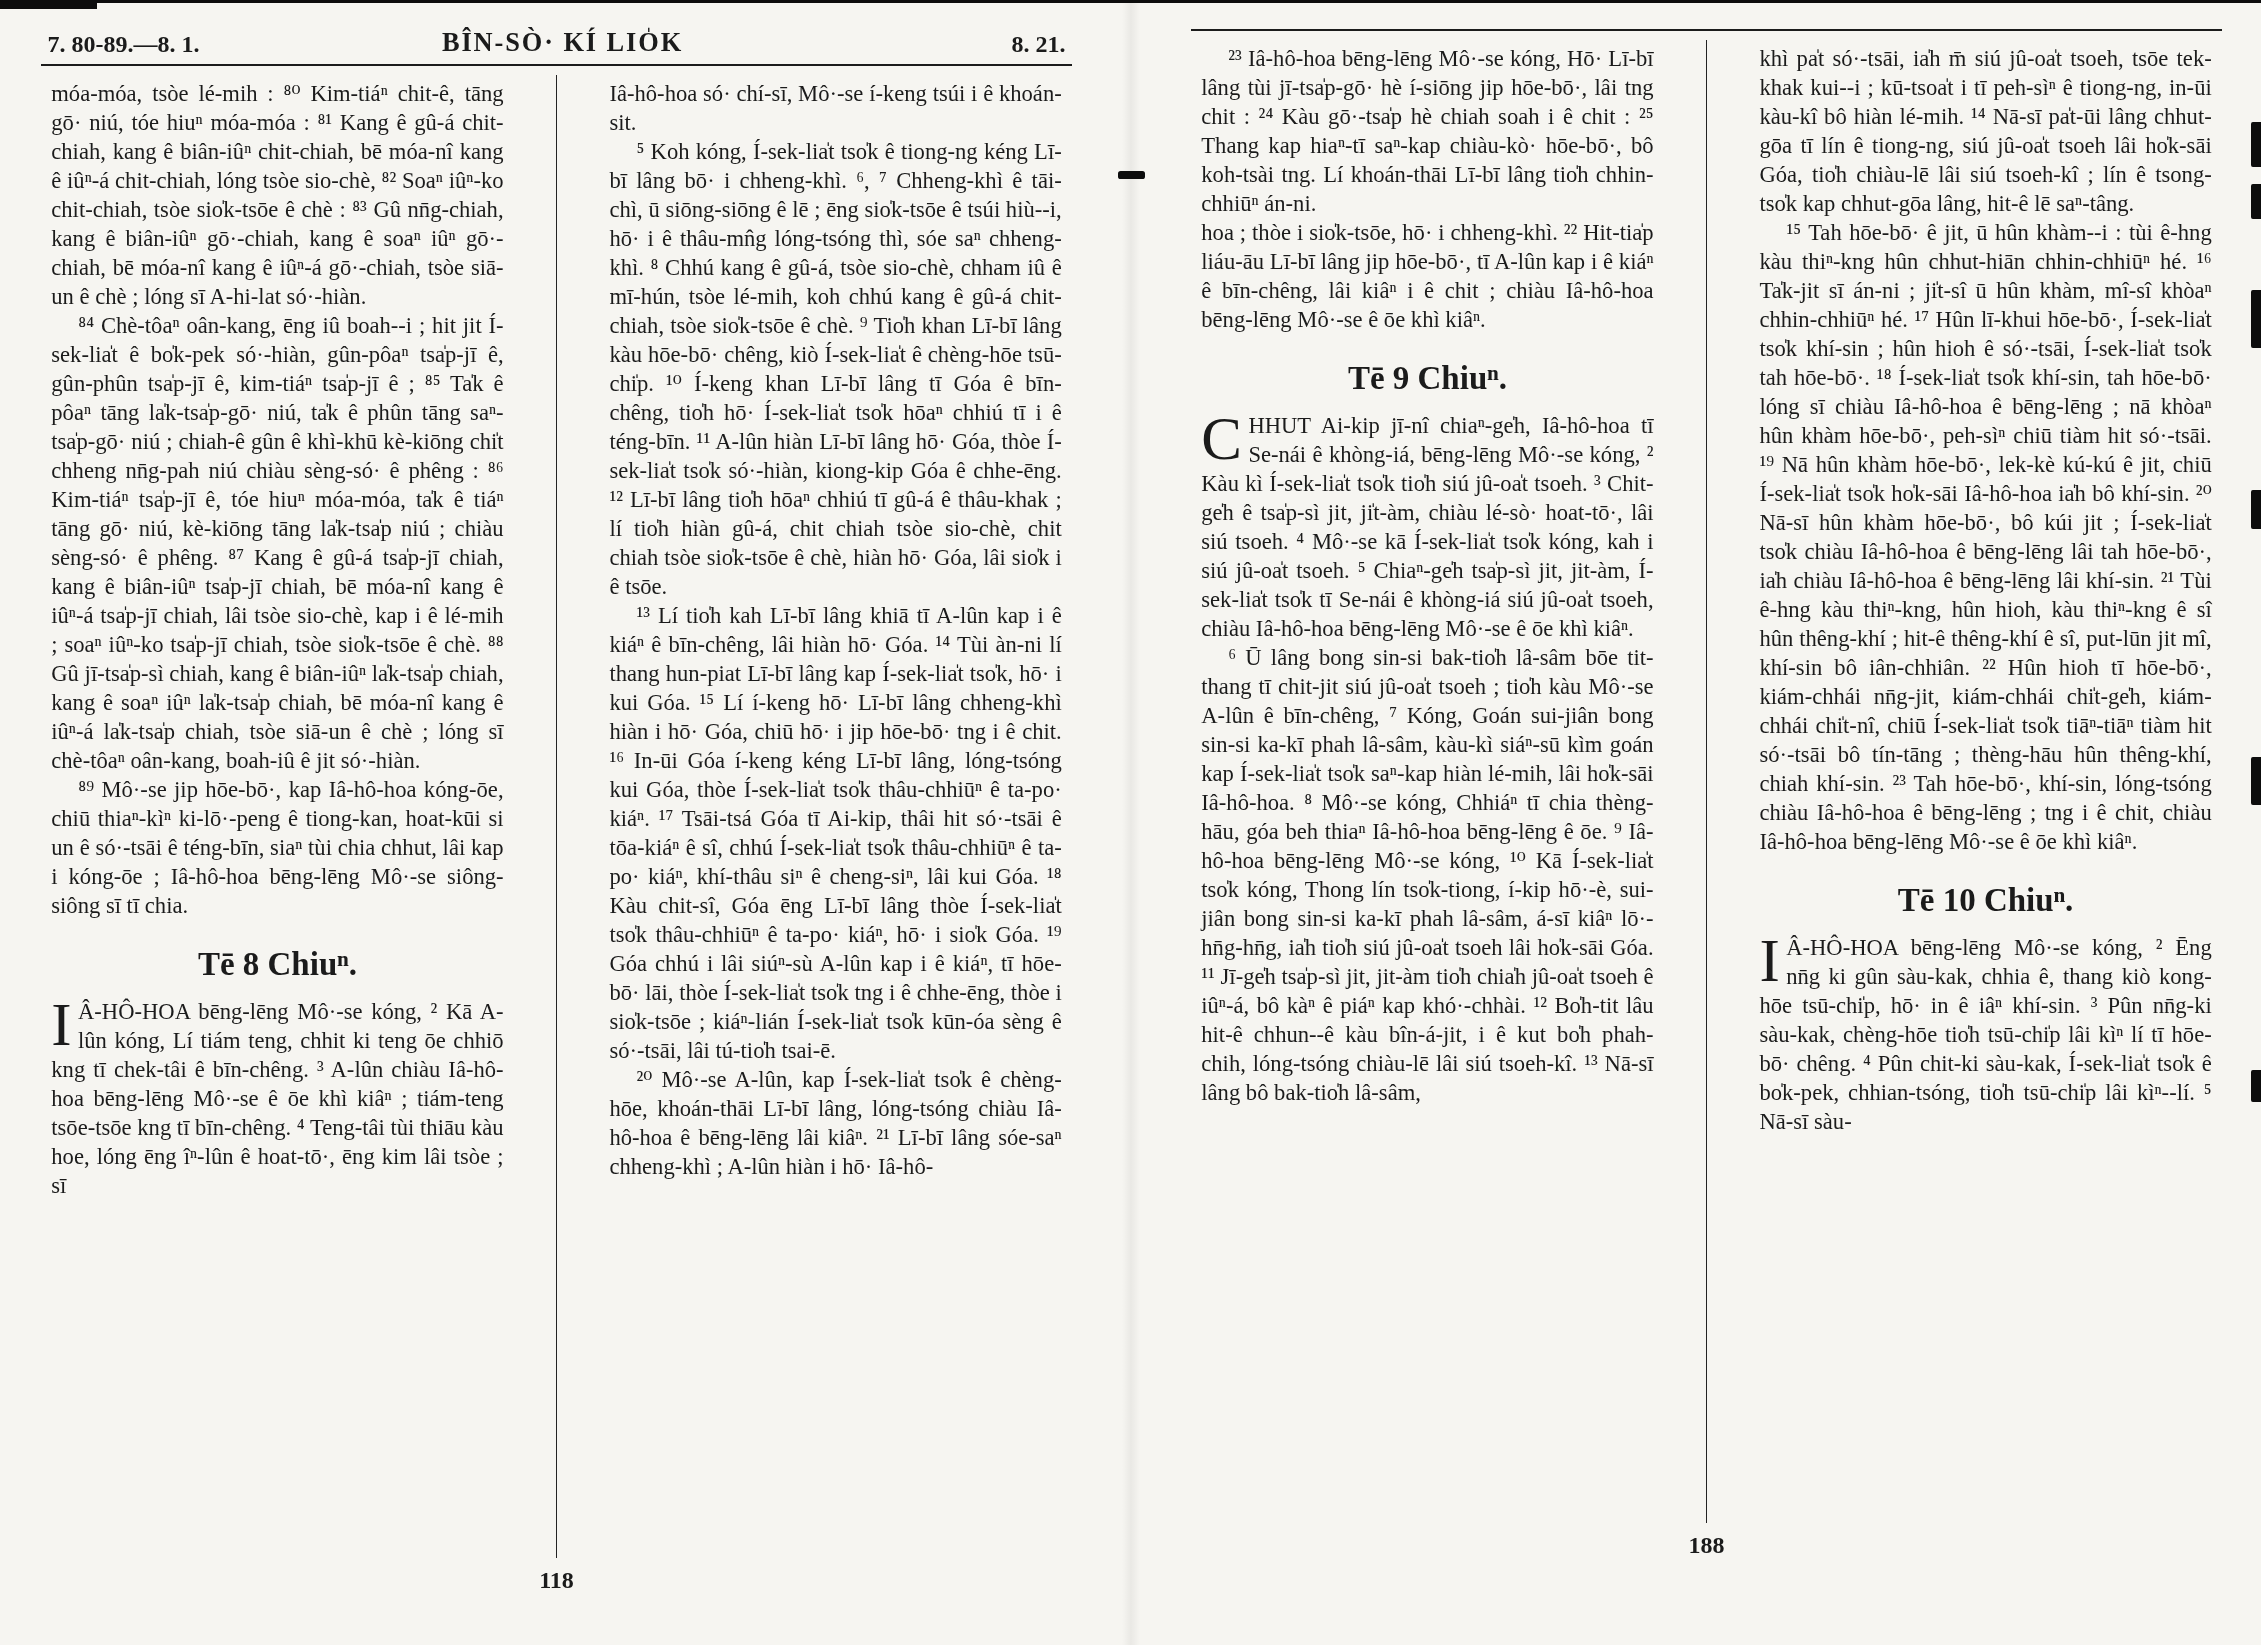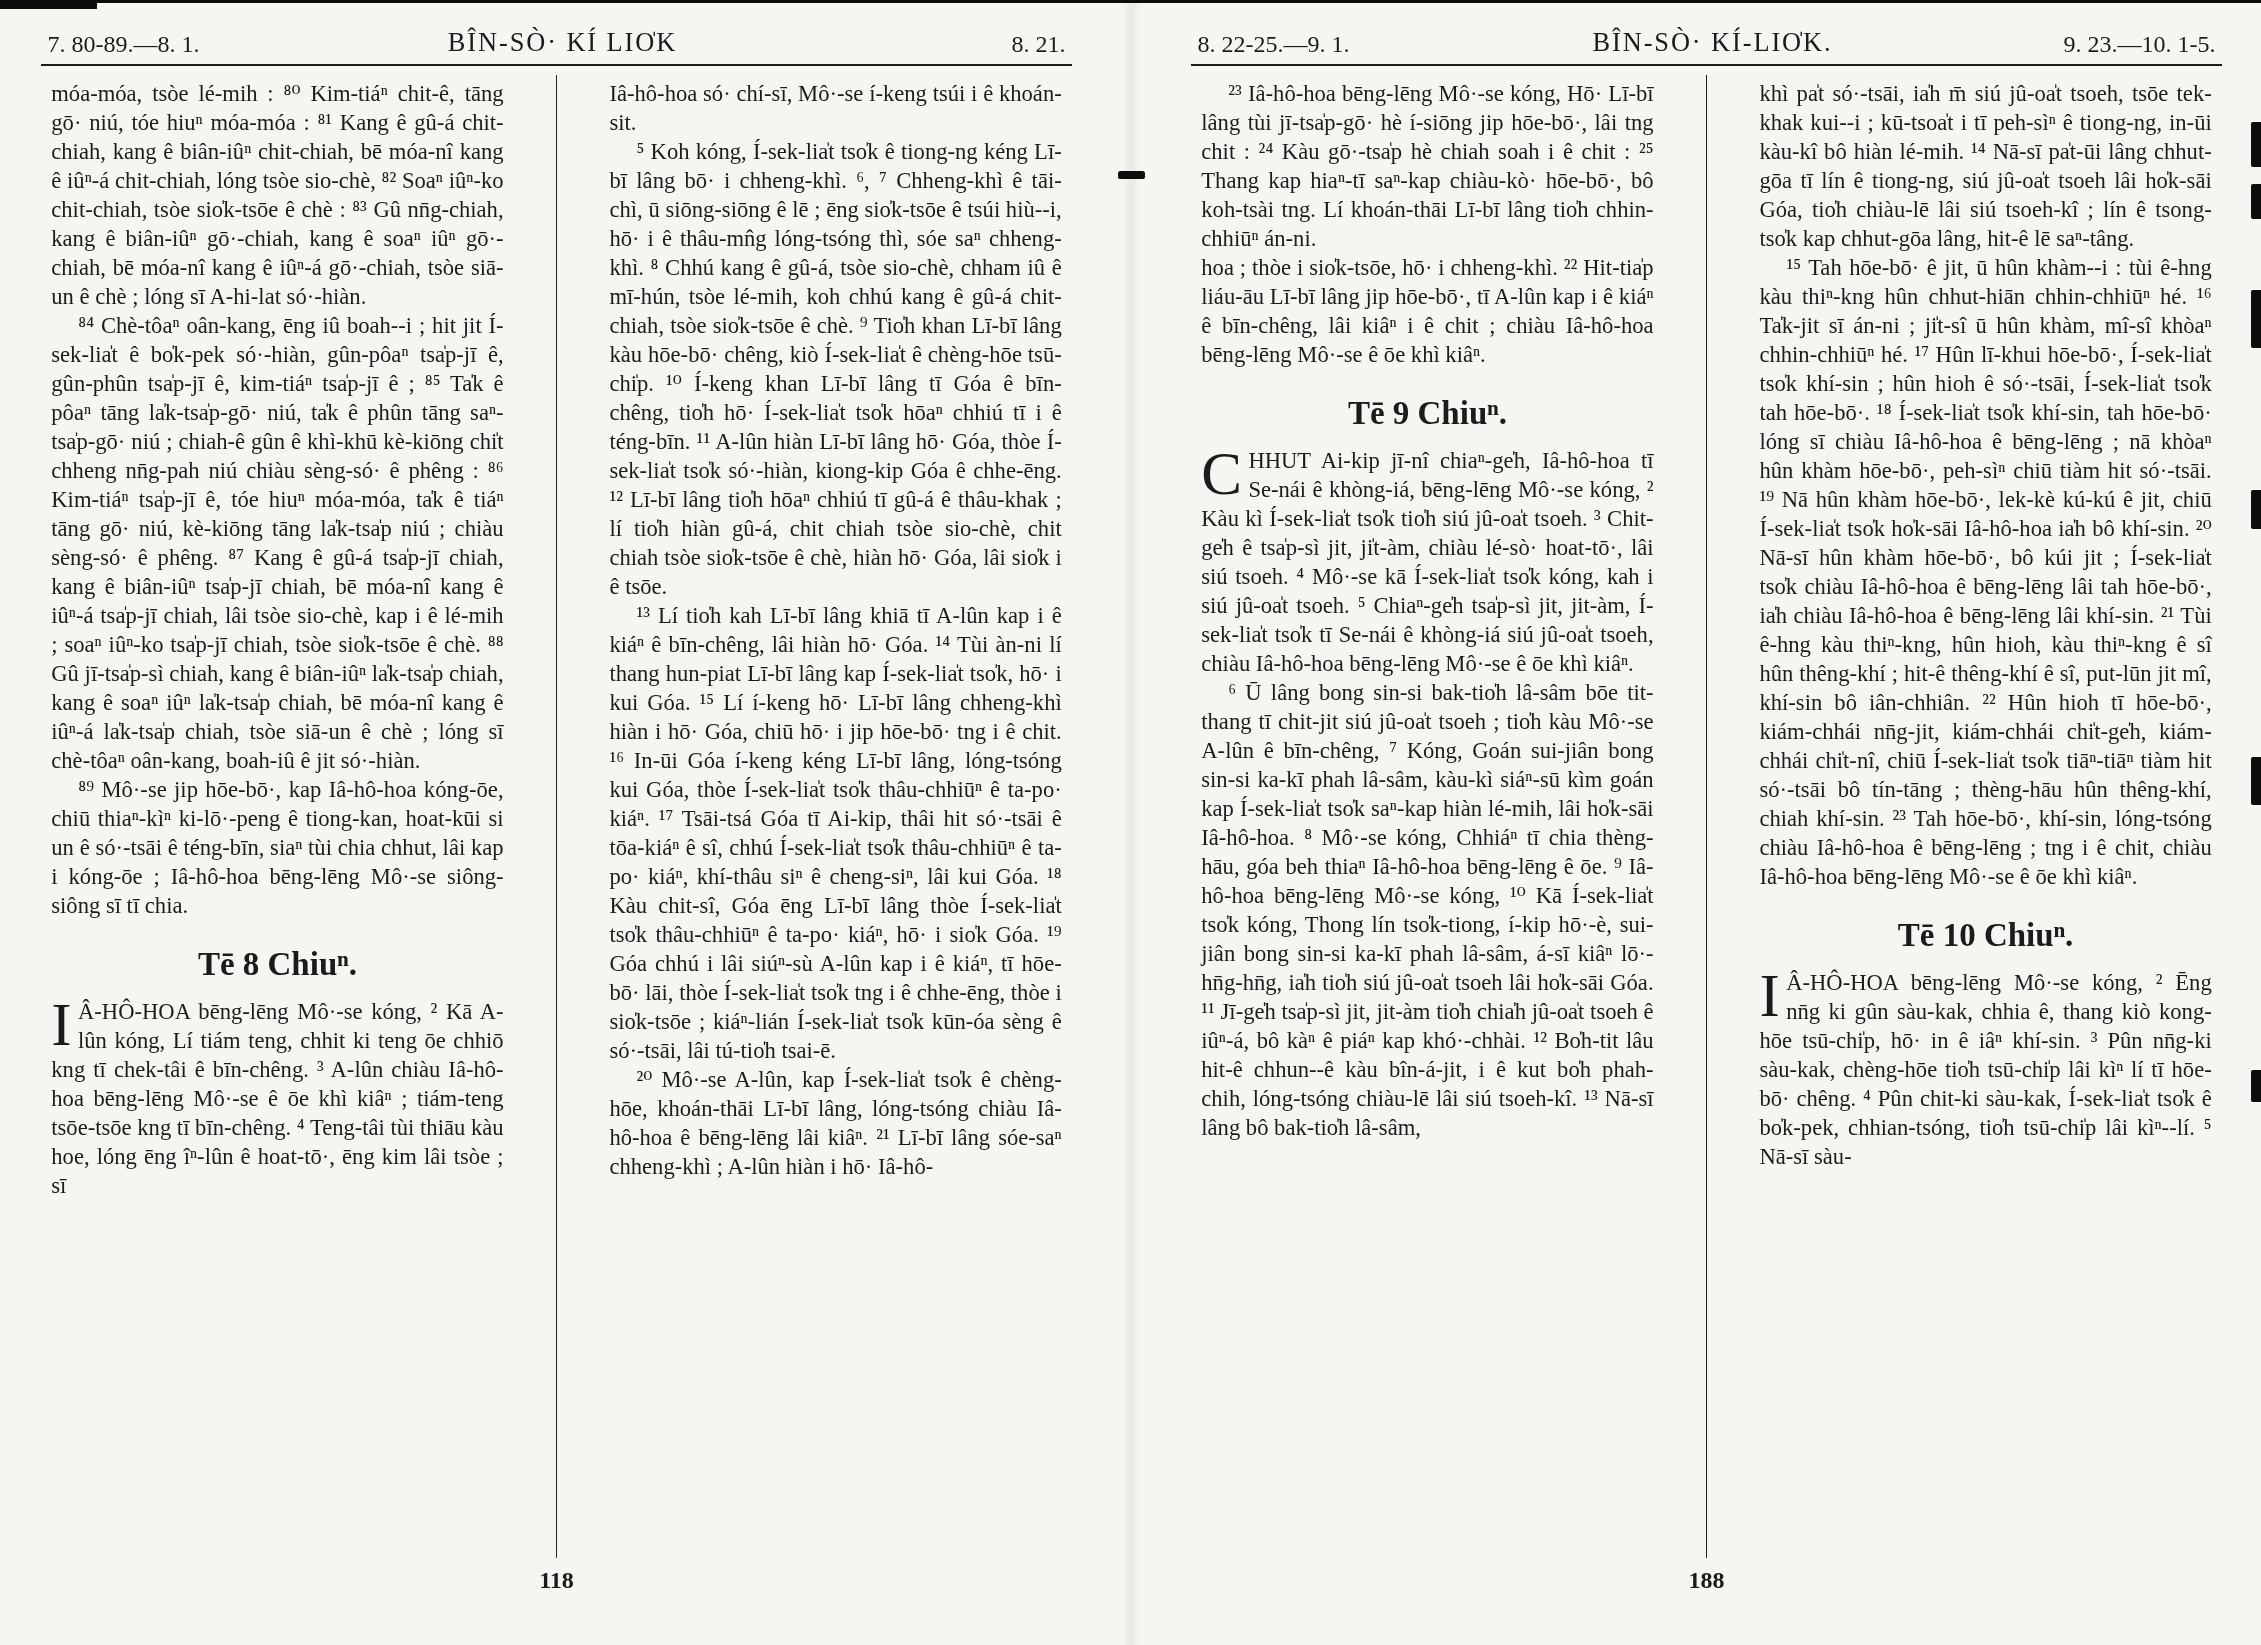--- a/index.html
+++ b/index.html
@@ -11,21 +11,21 @@
     position:relative;
     overflow:hidden;
   }
   .page {
     position:absolute; top:23px; width:1031px; height:1599px;
   }
   .page-left  { left:41px; }
   .page-right { left:1191px; }
   .page-header {
     position:relative; height:35px;
-    font-weight:normal; font-size:24px;
+    font-weight:bold; font-size:24px;
   }
   .hdr-left  { position:absolute; left:6.4px;  bottom:0; }
   .hdr-right { position:absolute; right:6.4px; bottom:0; }
   .hdr-center{
     position:absolute; left:12px; right:0; bottom:0;
     text-align:center; font-size:26.4px; letter-spacing:1.9px;margin-top:12px;
   }
   .header-rule {
     height:1.9px; background:#1c1c1c; margin-top:6.4px;
   }
@@ -100,25 +100,20 @@
           <div class="para">Iâ-hô-hoa só· chí-sī, Mô·-se í-keng tsúi i ê khoán-sit.</div>
           <div class="para indent">⁵ Koh kóng, Í-sek-lia̍t tso̍k ê tiong-ng kéng Lī-bī lâng bō· i chheng-khì. ⁶, ⁷ Chheng-khì ê tāi-chì, ū siōng-siōng ê lē ; ēng sio̍k-tsōe ê tsúi hiù--i, hō· i ê thâu-mn̂g lóng-tsóng thì, sóe saⁿ chheng-khì. ⁸ Chhú kang ê gû-á, tsòe sio-chè, chham iû ê mī-hún, tsòe lé-mih, koh chhú kang ê gû-á chit-chiah, tsòe sio̍k-tsōe ê chè. ⁹ Tio̍h khan Lī-bī lâng kàu hōe-bō· chêng, kiò Í-sek-lia̍t ê chèng-hōe tsū-chi̍p. ¹⁰ Í-keng khan Lī-bī lâng tī Góa ê bīn-chêng, tio̍h hō· Í-sek-lia̍t tso̍k hōaⁿ chhiú tī i ê téng-bīn. ¹¹ A-lûn hiàn Lī-bī lâng hō· Góa, thòe Í-sek-lia̍t tso̍k só·-hiàn, kiong-kip Góa ê chhe-ēng. ¹² Lī-bī lâng tio̍h hōaⁿ chhiú tī gû-á ê thâu-khak ; lí tio̍h hiàn gû-á, chit chiah tsòe sio-chè, chit chiah tsòe sio̍k-tsōe ê chè, hiàn hō· Góa, lâi sio̍k i ê tsōe.</div>
           <div class="para indent">¹³ Lí tio̍h kah Lī-bī lâng khiā tī A-lûn kap i ê kiáⁿ ê bīn-chêng, lâi hiàn hō· Góa. ¹⁴ Tùi àn-ni lí thang hun-piat Lī-bī lâng kap Í-sek-lia̍t tso̍k, hō· i kui Góa. ¹⁵ Lí í-keng hō· Lī-bī lâng chheng-khì hiàn i hō· Góa, chiū hō· i jip hōe-bō· tng i ê chit. ¹⁶ In-ūi Góa í-keng kéng Lī-bī lâng, lóng-tsóng kui Góa, thòe Í-sek-lia̍t tso̍k thâu-chhiūⁿ ê ta-po· kiáⁿ. ¹⁷ Tsāi-tsá Góa tī Ai-kip, thâi hit só·-tsāi ê tōa-kiáⁿ ê sî, chhú Í-sek-lia̍t tso̍k thâu-chhiūⁿ ê ta-po· kiáⁿ, khí-thâu siⁿ ê cheng-siⁿ, lâi kui Góa. ¹⁸ Kàu chit-sî, Góa ēng Lī-bī lâng thòe Í-sek-lia̍t tso̍k thâu-chhiūⁿ ê ta-po· kiáⁿ, hō· i sio̍k Góa. ¹⁹ Góa chhú i lâi siúⁿ-sù A-lûn kap i ê kiáⁿ, tī hōe-bō· lāi, thòe Í-sek-lia̍t tso̍k tng i ê chhe-ēng, thòe i sio̍k-tsōe ; kiáⁿ-lián Í-sek-lia̍t tso̍k kūn-óa sèng ê só·-tsāi, lâi tú-tio̍h tsai-ē.</div>
           <div class="para indent">²⁰ Mô·-se A-lûn, kap Í-sek-lia̍t tso̍k ê chèng-hōe, khoán-thāi Lī-bī lâng, lóng-tsóng chiàu Iâ-hô-hoa ê bēng-lēng lâi kiâⁿ. ²¹ Lī-bī lâng sóe-saⁿ chheng-khì ; A-lûn hiàn i hō· Iâ-hô-</div>
         </div>
     </div>
     <div class="page-number">118</div>
   </div>
 
   <div class="page page-right">
-    <div class="page-header">
-      <span class="hdr-left">8. 22-25.—9. 1.</span>
-      <span class="hdr-center">BÎN-SÒ· KÍ-LIO̍K.</span>
-      <span class="hdr-right">9. 23.—10. 1-5.</span>
-    </div>
     <div class="header-rule"></div>
     <div class="columns">
       <div class="col">
           <div class="para indent">²³ Iâ-hô-hoa bēng-lēng Mô·-se kóng, Hō· Lī-bī lâng tùi jī-tsa̍p-gō· hè í-siōng jip hōe-bō·, lâi tng chit : ²⁴ Kàu gō·-tsa̍p hè chiah soah i ê chit : ²⁵ Thang kap hiaⁿ-tī saⁿ-kap chiàu-kò· hōe-bō·, bô koh-tsài tng. Lí khoán-thāi Lī-bī lâng tio̍h chhin-chhiūⁿ án-ni.</div>
           <div class="para">hoa ; thòe i sio̍k-tsōe, hō· i chheng-khì. ²² Hit-tia̍p liáu-āu Lī-bī lâng jip hōe-bō·, tī A-lûn kap i ê kiáⁿ ê bīn-chêng, lâi kiâⁿ i ê chit ; chiàu Iâ-hô-hoa bēng-lēng Mô·-se ê ōe khì kiâⁿ.</div>
           <div class="section-heading">Tē 9 Chiuⁿ.</div>
           <div class="para"><span class="dropcap">C</span>HHUT Ai-kip jī-nî chiaⁿ-ge̍h, Iâ-hô-hoa tī Se-nái ê khòng-iá, bēng-lēng Mô·-se kóng, ² Kàu kì Í-sek-lia̍t tso̍k tio̍h siú jû-oa̍t tsoeh. ³ Chit-ge̍h ê tsa̍p-sì jit, ji̍t-àm, chiàu lé-sò· hoat-tō·, lâi siú tsoeh. ⁴ Mô·-se kā Í-sek-lia̍t tso̍k kóng, kah i siú jû-oa̍t tsoeh. ⁵ Chiaⁿ-ge̍h tsa̍p-sì jit, jit-àm, Í-sek-lia̍t tso̍k tī Se-nái ê khòng-iá siú jû-oa̍t tsoeh, chiàu Iâ-hô-hoa bēng-lēng Mô·-se ê ōe khì kiâⁿ.</div>
           <div class="para indent">⁶ Ū lâng bong sin-si bak-tio̍h lâ-sâm bōe tit-thang tī chit-jit siú jû-oa̍t tsoeh ; tio̍h kàu Mô·-se A-lûn ê bīn-chêng, ⁷ Kóng, Goán sui-jiân bong sin-si ka-kī phah lâ-sâm, kàu-kì siáⁿ-sū kìm goán kap Í-sek-lia̍t tso̍k saⁿ-kap hiàn lé-mih, lâi ho̍k-sāi Iâ-hô-hoa. ⁸ Mô·-se kóng, Chhiáⁿ tī chia thèng-hāu, góa beh thiaⁿ Iâ-hô-hoa bēng-lēng ê ōe. ⁹ Iâ-hô-hoa bēng-lēng Mô·-se kóng, ¹⁰ Kā Í-sek-lia̍t tso̍k kóng, Thong lín tso̍k-tiong, í-kip hō·-è, sui-jiân bong sin-si ka-kī phah lâ-sâm, á-sī kiâⁿ lō·-hn̄g-hn̄g, ia̍h tio̍h siú jû-oa̍t tsoeh lâi ho̍k-sāi Góa. ¹¹ Jī-ge̍h tsa̍p-sì jit, jit-àm tio̍h chia̍h jû-oa̍t tsoeh ê iûⁿ-á, bô kàⁿ ê piáⁿ kap khó·-chhài. ¹² Bo̍h-tit lâu hit-ê chhun--ê kàu bîn-á-jit, i ê kut bo̍h phah-chih, lóng-tsóng chiàu-lē lâi siú tsoeh-kî. ¹³ Nā-sī lâng bô bak-tio̍h lâ-sâm,</div>
         </div>
       <div class="col-rule"></div>

